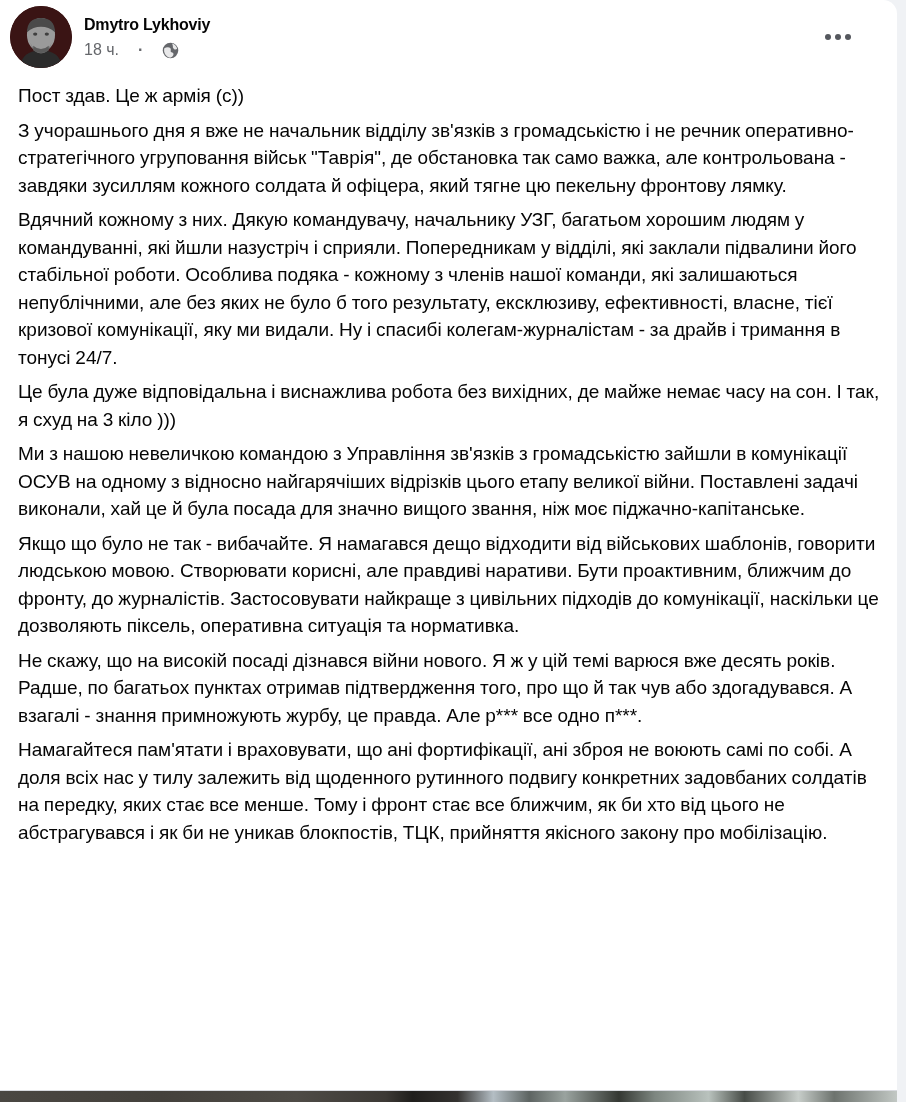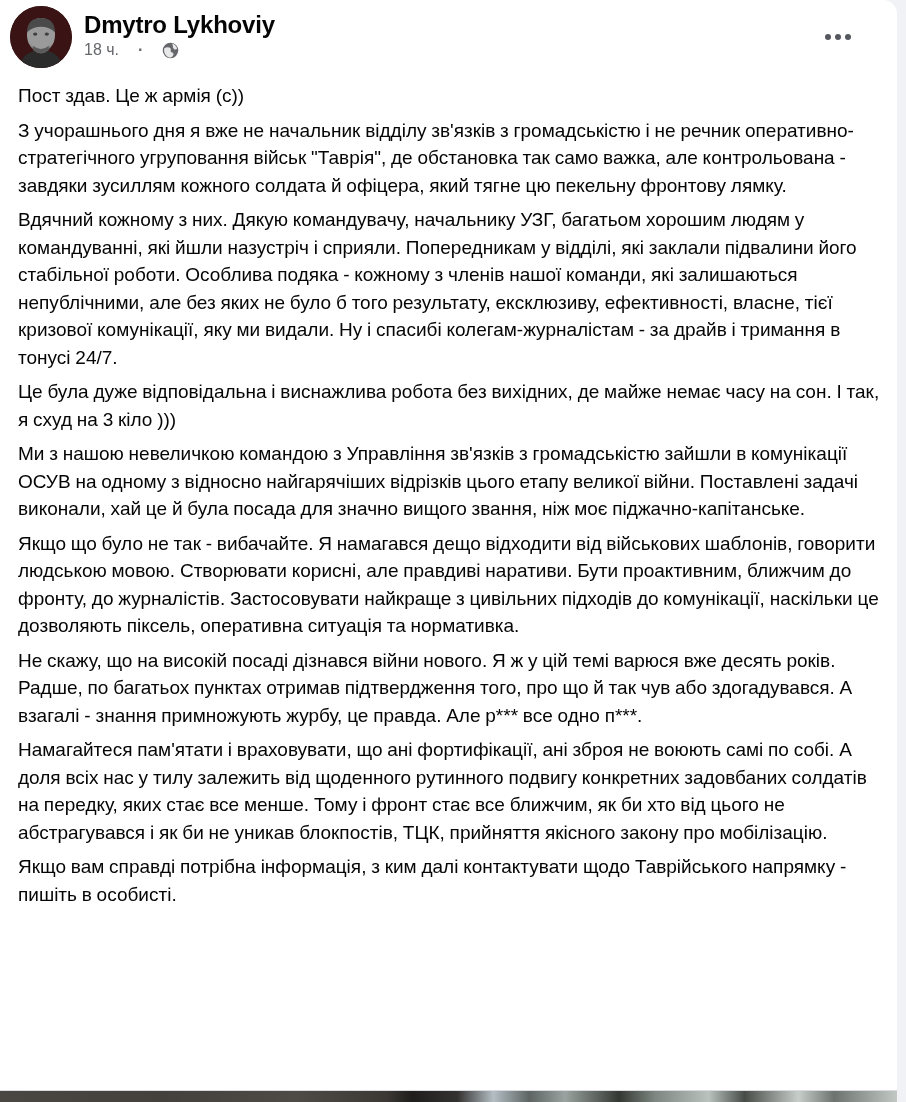--- a/index.html
+++ b/index.html
@@ -31,21 +31,21 @@
     height:78px;
   }
   .avatar{
     width:62px;height:62px;border-radius:50%;
     overflow:hidden;flex:0 0 auto;cursor:pointer;
     background:var(--avatar-bg,#3a1414);
   }
   .avatar svg{display:block;width:100%;height:100%;}
   .hcol{margin-left:12px;padding-top:7px;flex:1 1 auto;min-width:0;}
   .author{
-    font-size:24px;font-weight:700;line-height:24px;
+    font-size:16px;font-weight:700;line-height:24px;
     color:var(--text-color,#050505);cursor:pointer;letter-spacing:-0.2px;
   }
   .meta{
     margin-top:4px;display:flex;align-items:center;gap:19px;
     font-size:16px;color:var(--muted-color,#65676b);line-height:18px;
   }
   .meta .sep{font-weight:700;}
   .globe{display:inline-flex;align-items:center;}
   .menu{
     margin:22px 24px 0 0;
@@ -128,18 +128,17 @@
 
   <div class="post-body">
       <p>Пост здав. Це ж армія (с))</p>
       <p>З учорашнього дня я вже не начальник відділу зв'язків з громадськістю і не речник оперативно-стратегічного угруповання військ "Таврія", де обстановка так само важка, але контрольована - завдяки зусиллям кожного солдата й офіцера, який тягне цю пекельну фронтову лямку.</p>
       <p>Вдячний кожному з них. Дякую командувачу, начальнику УЗГ, багатьом хорошим людям у командуванні, які йшли назустріч і сприяли. Попередникам у відділі, які заклали підвалини його стабільної роботи. Особлива подяка - кожному з членів нашої команди, які залишаються непублічними, але без яких не було б того результату, ексклюзиву, ефективності, власне, тієї кризової комунікації, яку ми видали. Ну і спасибі колегам-журналістам - за драйв і тримання в тонусі 24/7.</p>
       <p>Це була дуже відповідальна і виснажлива робота без вихідних, де майже немає часу на сон. І так, я схуд на 3 кіло )))</p>
       <p>Ми з нашою невеличкою командою з Управління зв'язків з громадськістю зайшли в комунікації ОСУВ на одному з відносно найгарячіших відрізків цього етапу великої війни. Поставлені задачі виконали, хай це й була посада для значно вищого звання, ніж моє піджачно-капітанське.</p>
       <p>Якщо що було не так - вибачайте. Я намагався дещо відходити від військових шаблонів, говорити людською мовою. Створювати корисні, але правдиві наративи. Бути проактивним, ближчим до фронту, до журналістів. Застосовувати найкраще з цивільних підходів до комунікації, наскільки це дозволяють піксель, оперативна ситуація та нормативка.</p>
       <p>Не скажу, що на високій посаді дізнався війни нового. Я ж у цій темі варюся вже десять років. Радше, по багатьох пунктах отримав підтвердження того, про що й так чув або здогадувався. А взагалі - знання примножують журбу, це правда. Але р*** все одно п***.</p>
       <p>Намагайтеся пам'ятати і враховувати, що ані фортифікації, ані зброя не воюють самі по собі. А доля всіх нас у тилу залежить від щоденного рутинного подвигу конкретних задовбаних солдатів на передку, яких стає все менше. Тому і фронт стає все ближчим, як би хто від цього не абстрагувався і як би не уникав блокпостів, ТЦК, прийняття якісного закону про мобілізацію.</p>
-      <p>Якщо вам справді потрібна інформація, з ким далі контактувати щодо Таврійського напрямку - пишіть в особисті.</p>
     </div>
 
   <div class="photo-edge"></div>
 
 </div>
 
 </body></html>

